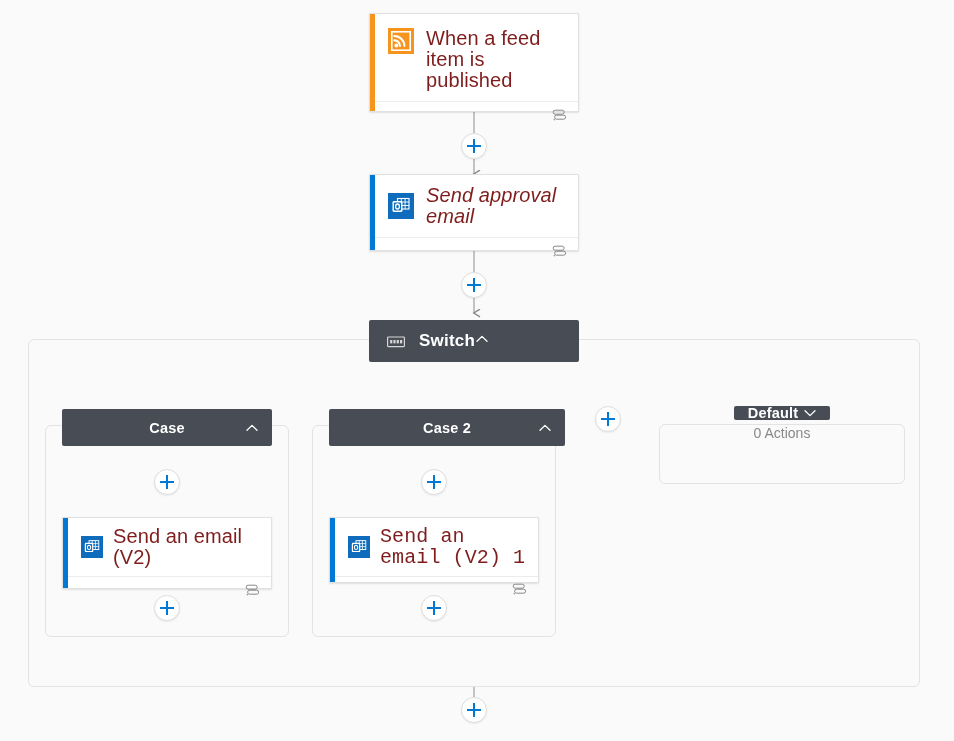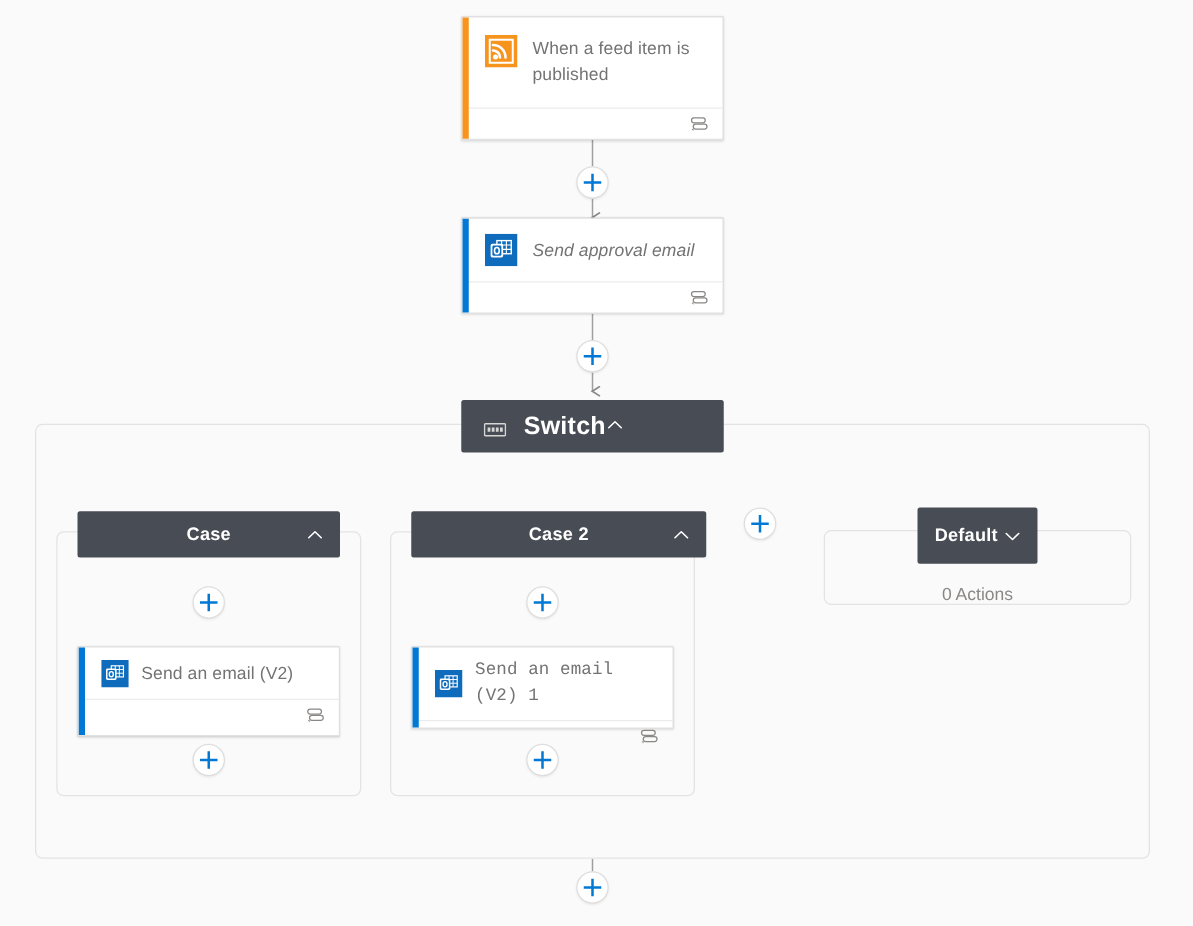--- a/index.html
+++ b/index.html
@@ -45,22 +45,22 @@
     width: 5px;
   }
   .card .card-head {
     display: flex;
     align-items: center;
     padding: 10px 12px 10px 18px;
     min-height: 50px;
     box-sizing: border-box;
   }
   .card .card-title {
-    font-size: 14px;
-    color: #737373;
+    font-size: 20px;
+    color: #7f1d1d;
     line-height: 21px;
     letter-spacing: 0.1px;
   }
   .card .card-foot {
     border-top: 1px solid #ececec;
     height: 24px;
     display: flex;
     align-items: center;
     justify-content: flex-end;
     padding-right: 11px;
@@ -110,21 +110,21 @@
   }
   .switch-head {
     position: absolute;
     background: #484c54;
     color: #ffffff;
     display: flex;
     align-items: center;
     padding-left: 18px;
     box-sizing: border-box;
     border-radius: 2px;
-    font-size: 20px;
+    font-size: 17px;
   }
   .switch-head .sw-icon {
     width: 18px;
     height: 14px;
     margin-right: 14px;
     display: block;
   }
   .switch-head .sw-label {
     font-weight: bold;
     letter-spacing: 0.2px;
@@ -145,21 +145,21 @@
     background: #fafafa;
     box-sizing: border-box;
   }
   .empty-box {
     position: absolute;
     border: 1px solid #e3e3e3;
     border-radius: 6px;
     background: #fafafa;
     box-sizing: border-box;
     display: flex;
-    align-items: flex-end;
+    align-items: flex-start;
     justify-content: center;
   }
   .empty-box .empty-label {
     font-size: 14px;
     color: #8a8886;
   }
 
   
   .plus {
     position: absolute;
@@ -393,21 +393,21 @@
   </div>
 
   <div class="plus" style="left:421px; top:595px;"></div>
 
   <div class="plus" style="left:595px; top:406px;"></div>
 
   <div class="empty-box" style="left:659px; top:424px; width:246px; height:60px;">
     <span class="empty-label">0 Actions</span>
   </div>
 
-  <div class="branch-head center" style="left:734px; top:406px; width:96px; height:45px;">
+  <div class="branch-head center" style="left:734px; top:406px; width:96px; height:14px;">
     <span class="bh-label" style="margin-right:18px;">Default</span>
     <span class="chev">
       <svg width="14" height="14" viewBox="0 0 14 14">
         <path d="M2,4.8 L7,9.6 L12,4.8" fill="none" stroke="#ffffff" stroke-width="1.3" stroke-linecap="round" stroke-linejoin="round"></path>
       </svg>
     </span>
   </div>
 
   <div class="plus" style="left:461px; top:697px;"></div>
 

